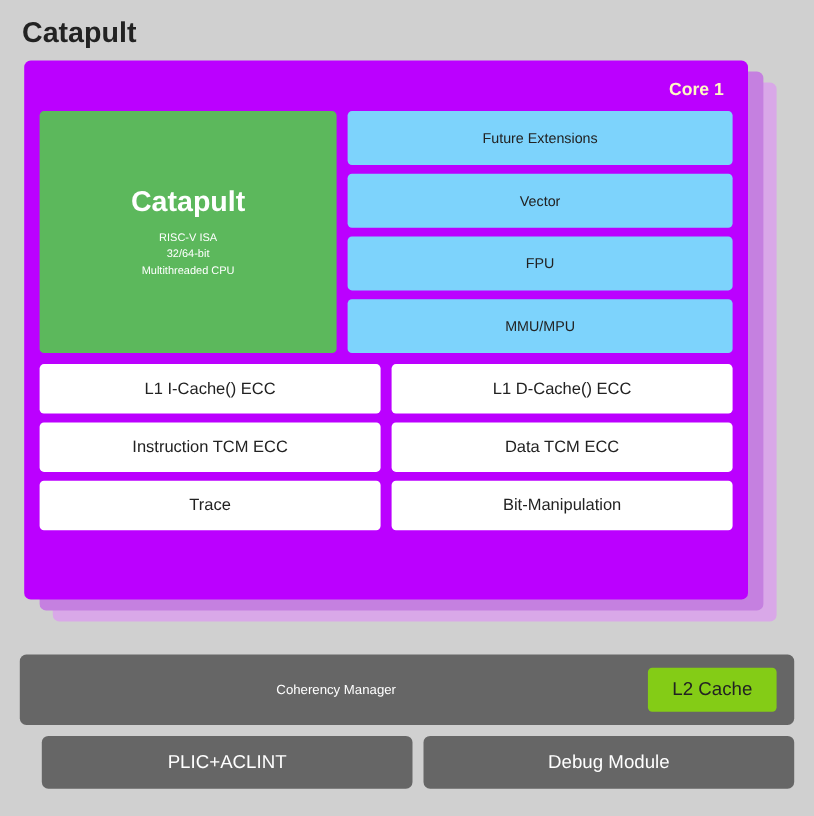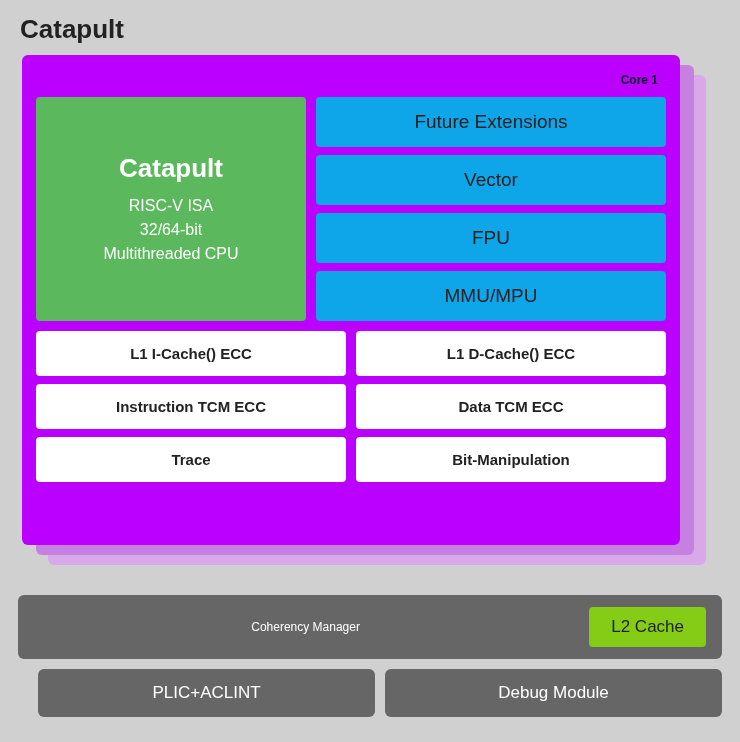--- a/index.html
+++ b/index.html
@@ -60,22 +60,22 @@
     .core-card-1 {
       background: #bb00ff;
       left: 4px;
       top: 0px;
       width: 658px;
       height: 490px;
       border-radius: 6px;
     }
 
     .core-label {
-      color: #0f172a;
-      font-size: 12px;
+      color: #fef9c3;
+      font-size: 16px;
       font-weight: bold;
       text-align: right;
       padding: 4px 8px 8px 0;
     }
 
     .core-label-2 {
       color: white;
       font-size: 16px;
       font-weight: bold;
       text-align: right;
@@ -118,54 +118,53 @@
       text-align: center;
     }
 
     .catapult-title {
       font-size: 26px;
       font-weight: bold;
       margin-bottom: 10px;
     }
 
     .catapult-desc {
-      font-size: 16px;
+      font-size: 10px;
       line-height: 1.5;
     }
 
     .extensions-col {
       display: flex;
       flex-direction: column;
       gap: 8px;
       flex: 1;
     }
 
     .ext-box {
-      background: #0ea5e9;
+      background: #7dd3fc;
       border-radius: 4px;
       display: flex;
       align-items: center;
       justify-content: center;
       padding: 14px 8px;
-      font-size: 19px;
+      font-size: 13px;
       color: #222;
       text-align: left;
       flex: 1;
     }
 
     .core-bottom-rows {
       display: flex;
       flex-direction: column;
       gap: 8px;
     }
 
     .bottom-row {
       display: flex;
       gap: 10px;
-      font-weight: bold;
     }
 
     .bottom-box {
       background: white;
       border-radius: 4px;
       flex: 1;
       display: flex;
       align-items: center;
       justify-content: center;
       padding: 14px 8px;

